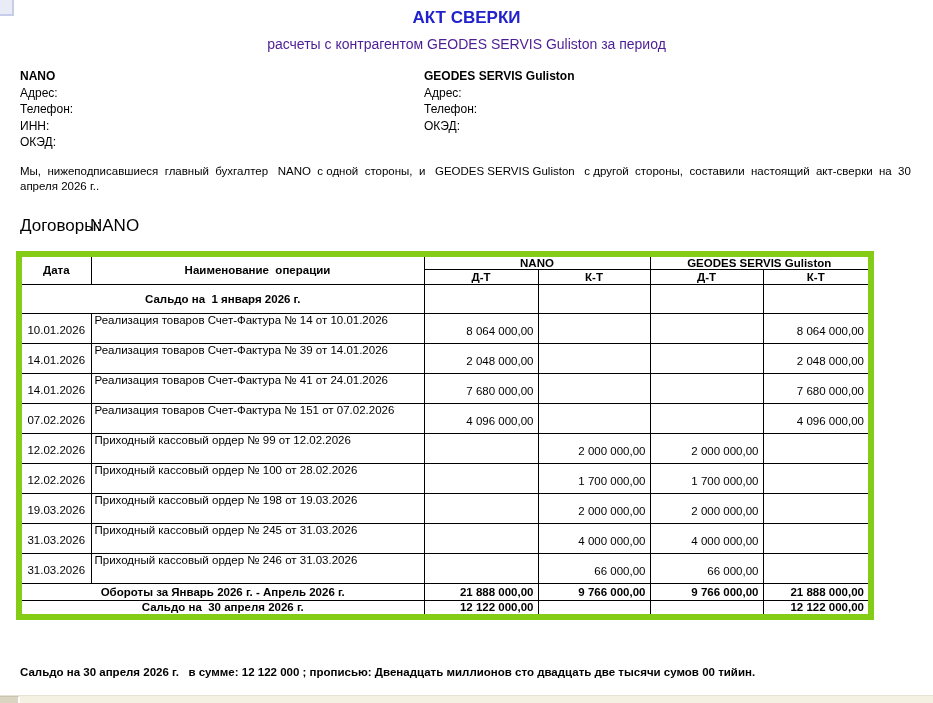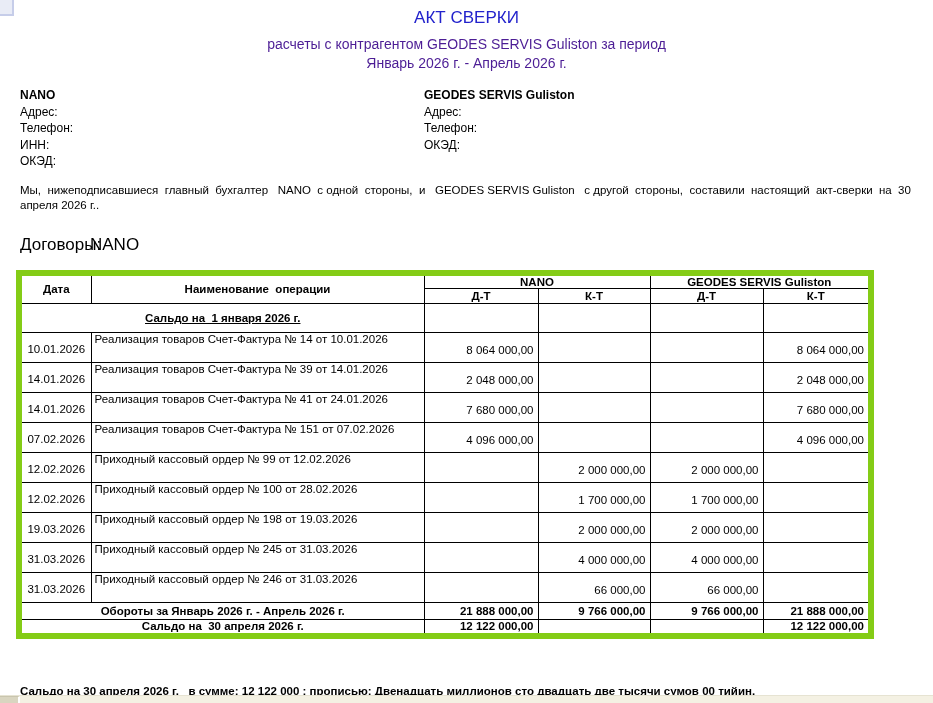--- a/index.html
+++ b/index.html
@@ -28,21 +28,21 @@
     position: absolute; left: 0; top: 0;
     width: 20px; height: 100%;
     background: #d9d5c0;
     border-right: 2px solid #ffffff;
     border-top: 1px solid #c9c5ae;
   }
   
   .doc { position: relative; padding-top: 8px; }
   .title {
     text-align: center;
-    font-size: 17px; font-weight: normal;
+    font-size: 17px; font-weight: bold;
     color: #2222cc;
     line-height: 20px;
   }
   .subtitle {
     text-align: center;
     font-size: 14px;
     color: #4c1d95;
     line-height: 19px;
     margin-top: 7px;
   }
@@ -91,21 +91,21 @@
   }
   tr.data-row td.c-op {
     text-align: left; vertical-align: top;
     padding: 0 3px; line-height: 13px;
   }
   td.amount {
     text-align: right; vertical-align: middle;
     padding-right: 4px;
   }
   tr.data-row td.amount { padding-top: 6px; }
-  tr.balance-row { height: 29px; text-decoration: underline; }
+  tr.balance-row { height: 29px; }
   tr.balance-row td, tr.total-row td { font-weight: bold; }
   td.merged-label {
     text-align: center; vertical-align: middle;
     white-space: pre-wrap;
   }
   tr.total-row { height: 17px; }
   
   .summary {
     margin: 14px 20px 0 20px;
     font-size: 11.5px; font-weight: bold;
@@ -116,21 +116,20 @@
 </head>
 <body>
 
 <div class="corner-stub"></div>
 
 <div class="doc">
 
   <div class="title">АКТ СВЕРКИ</div>
   <div class="subtitle">
     <div>расчеты с контрагентом GEODES SERVIS Guliston за период</div>
-    <div>Январь 2026 г. - Апрель 2026 г.</div>
   </div>
 
   <div class="parties">
     <div class="party">
       <div class="p-name">NANO</div>
       <div><span class="p-label">Адрес:</span><span></span></div>
       <div><span class="p-label">Телефон:</span><span></span></div>
       <div><span class="p-label">ИНН:</span><span></span></div>
       <div><span class="p-label">ОКЭД:</span><span></span></div>
     </div>

